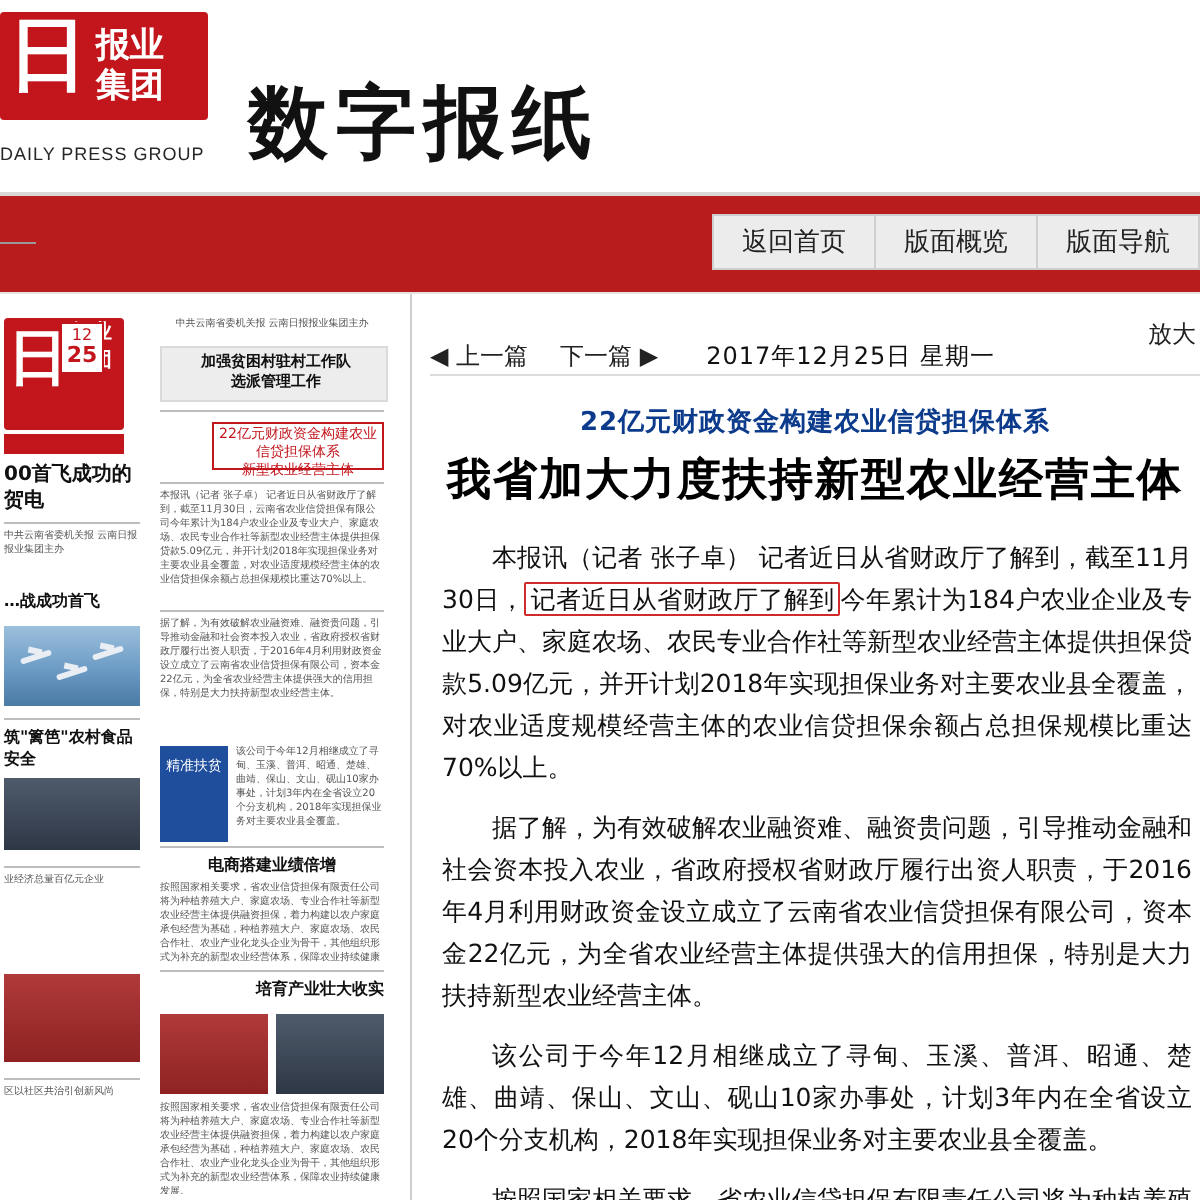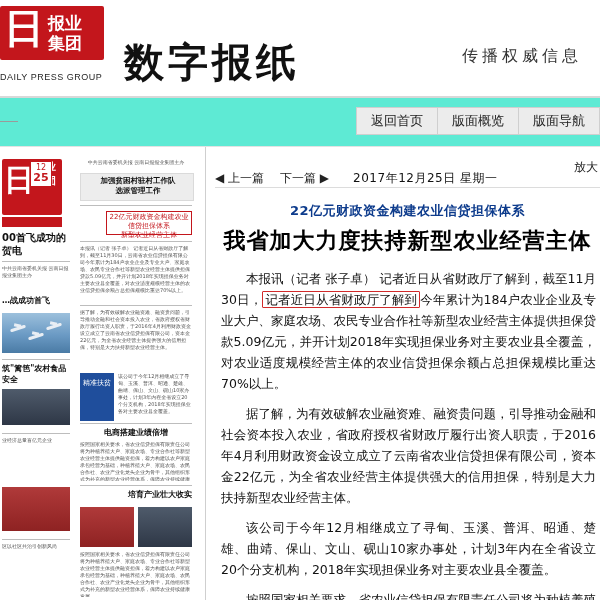--- a/index.html
+++ b/index.html
@@ -44,21 +44,21 @@
     margin-top:20px;
   }
   .slogan{
     position:absolute;right:18px;top:46px;
     font-size:16px;letter-spacing:4px;color:#333333;
     font-family:"DejaVu Sans","Liberation Sans",sans-serif;
   }
 
   
   .toolbar{
-    position:relative;height:48px;width:600px;background:#5eead4;
+    position:relative;height:48px;width:600px;background:#b91c1c;
     border-bottom:1px solid #e3e3e3;
   }
   .toolbar .leftline{
     position:absolute;left:0;top:23px;width:18px;height:1px;background:#9a9a9a;
   }
   .tbtns{position:absolute;right:0;top:9px;display:flex;gap:0;}
   .tbtn{
     height:26px;line-height:26px;padding:0 14px;
     font-size:13px;color:#222;background:#ececec;
     border:1px solid #cfcfcf;border-right:none;
@@ -171,21 +171,20 @@
   <div class="masthead">
     <div class="logo-block">
       <div class="logo-red">
         <span class="glyph g1">日</span>
         <span class="glyph g2">报业</span>
         <span class="glyph g3">集团</span>
       </div>
       <div class="logo-en">DAILY PRESS GROUP</div>
     </div>
     <div class="title-cn">数字报纸</div>
-    <div class="slogan">传播权威信息</div>
   </div>
 
   <div class="toolbar">
     <div class="leftline"></div>
     <div class="tbtns">
       <div class="tbtn">返回首页</div>
       <div class="tbtn">版面概览</div>
       <div class="tbtn">版面导航</div>
     </div>
   </div>

